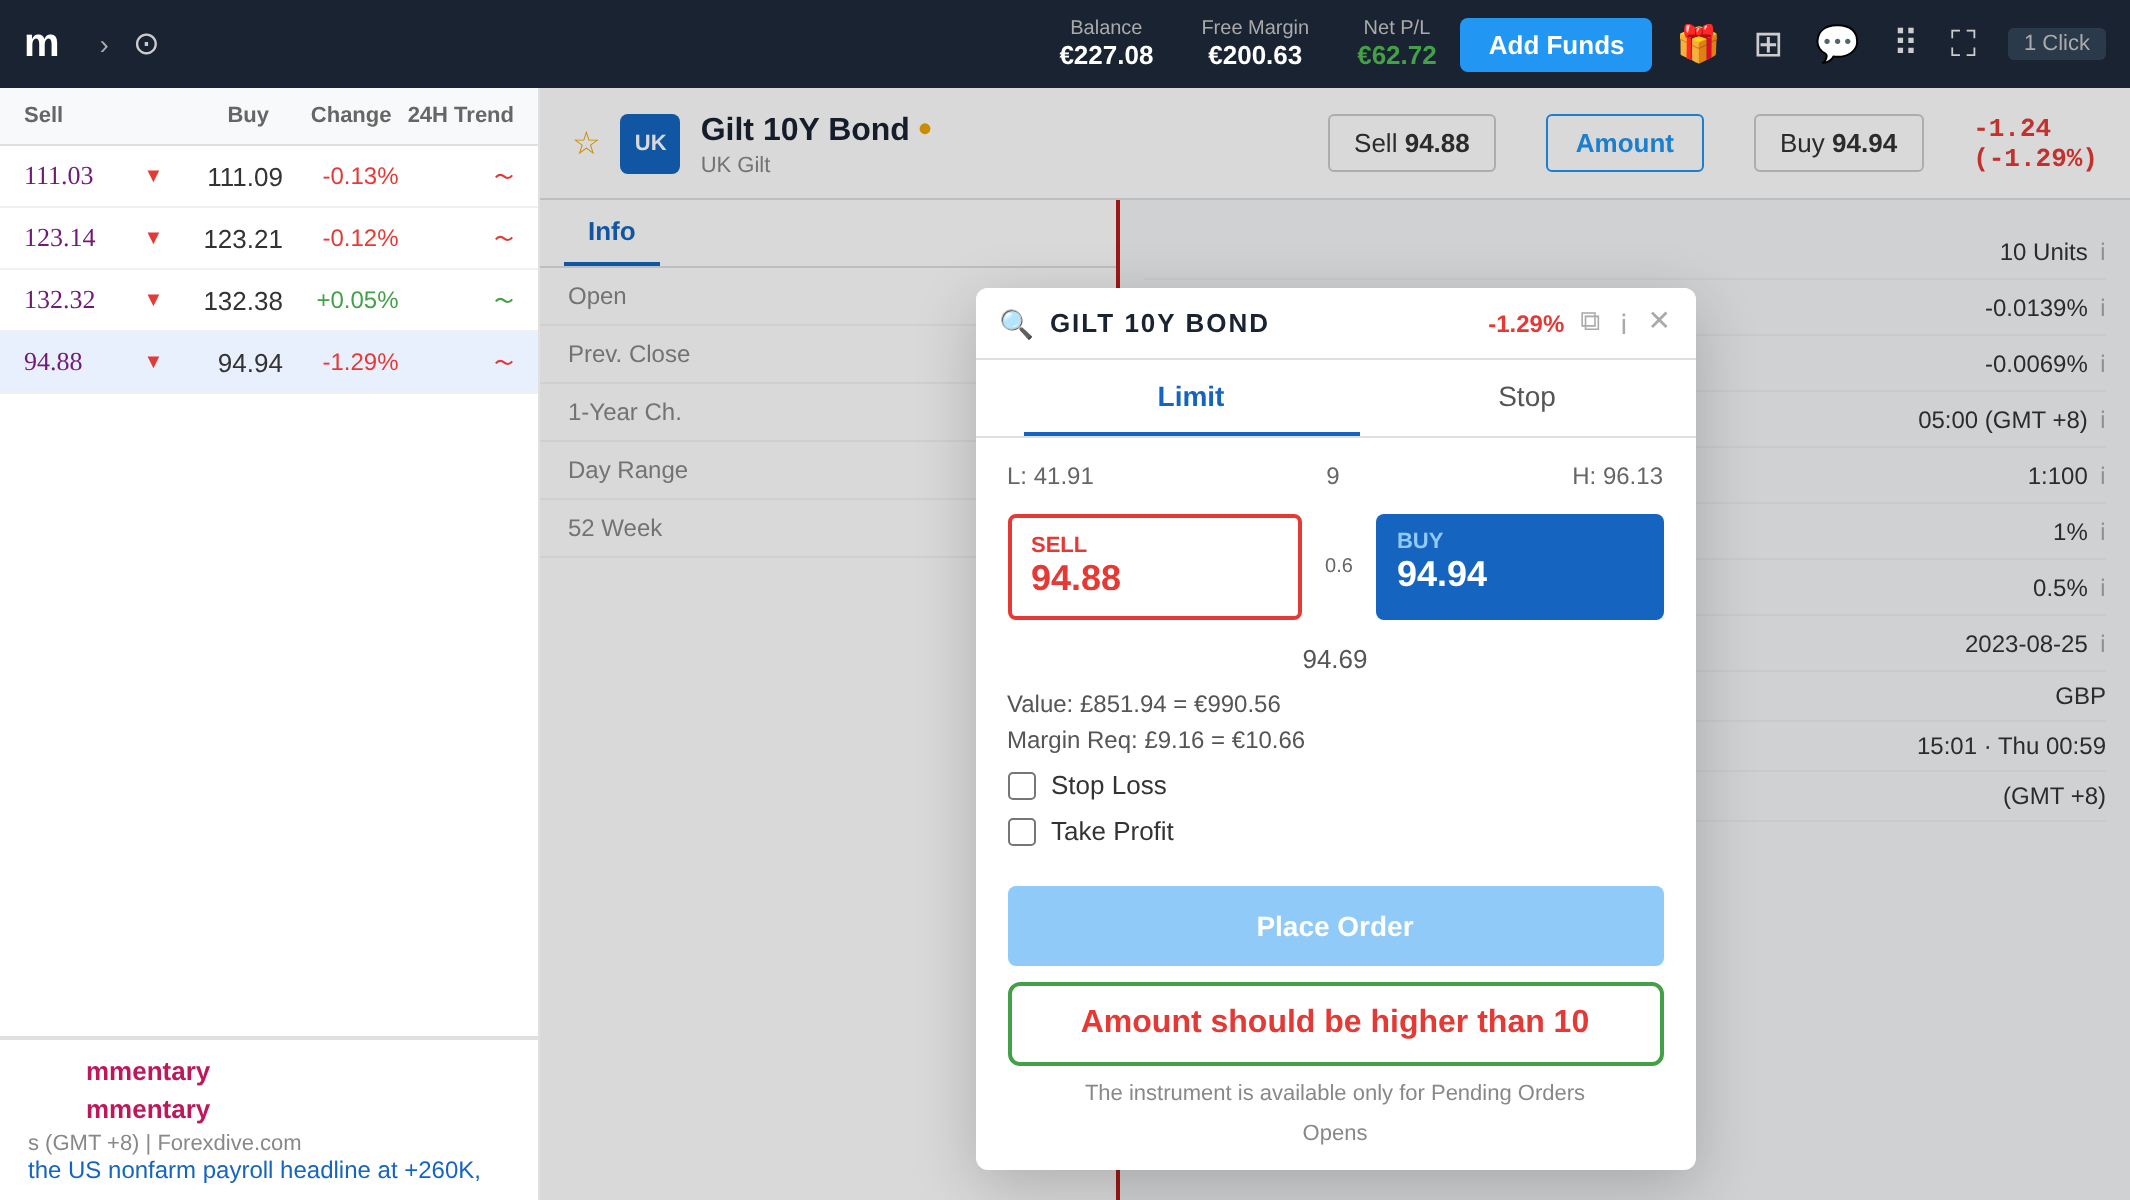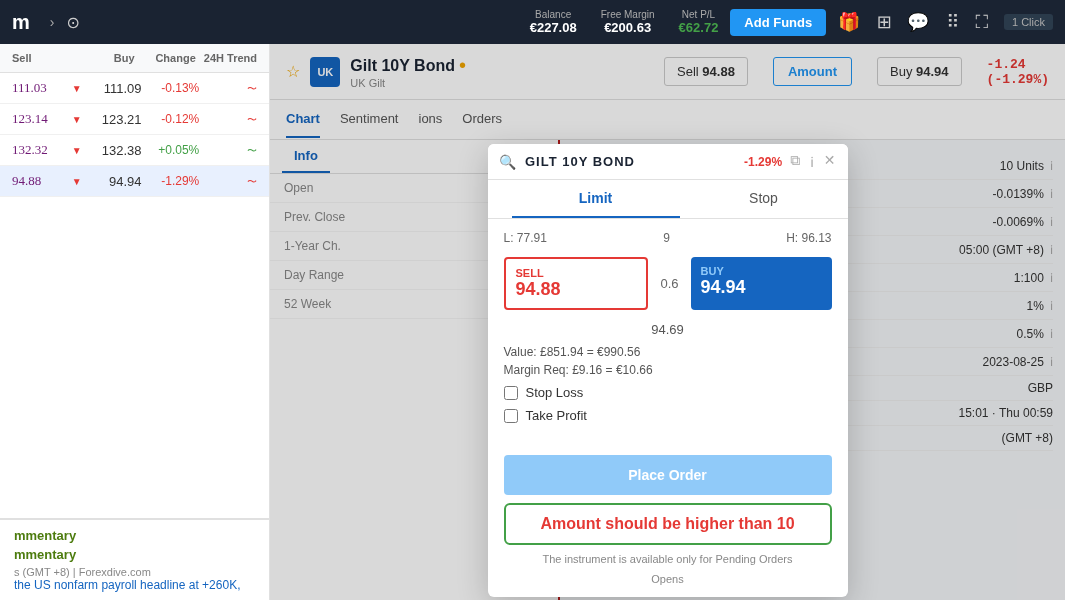--- a/index.html
+++ b/index.html
@@ -344,21 +344,21 @@
       border-radius: 4px;
       padding: 8px 10px;
       cursor: pointer;
     }
     .sell-label { color: #e53935; font-size: 11px; font-weight: bold; }
     .sell-price { color: #e53935; font-size: 18px; font-weight: bold; }
     .spread-box {
       display: flex;
       align-items: center;
       justify-content: center;
-      font-size: 13px;
+      font-size: 10px;
       color: #666;
       padding: 0 4px;
     }
     .buy-box {
       flex: 1;
       background: #1565C0;
       border-radius: 4px;
       padding: 8px 10px;
       cursor: pointer;
     }
@@ -395,21 +395,21 @@
     .place-order-btn {
       width: 100%;
       background: #90caf9;
       color: #fff;
       border: none;
       border-radius: 4px;
       padding: 12px;
       font-size: 14px;
       font-weight: bold;
       cursor: pointer;
-      margin-top: 24px;
+      margin-top: 12px;
     }
 
     
     .error-banner {
       border: 2px solid #43a047;
       border-radius: 6px;
       background: #fff;
       padding: 10px 16px;
       text-align: center;
       font-size: 16px;
@@ -425,21 +425,21 @@
       color: #888;
       margin-top: 8px;
     }
 
     
     .commentary-section {
       background: #fff;
       border-top: 1px solid #e0e0e0;
       padding: 8px 14px;
     }
-    .commentary-title { font-size: 13px; font-weight: bold; color: #4d7c0f; margin-bottom: 4px; }
+    .commentary-title { font-size: 13px; font-weight: bold; color: #be185d; margin-bottom: 4px; margin-left: 29px; }
     .commentary-link { font-size: 12px; color: #1565C0; cursor: pointer; }
   </style>
 </head>
 <body>
 
 <div class="top-nav">
   <span class="top-nav-logo">m</span>
   <span class="top-nav-arrow">›</span>
   <span class="top-nav-icon">⊙</span>
 
@@ -539,26 +539,20 @@
         <button class="inst-buy-btn">
           <span>Buy</span> <strong>94.94</strong>
         </button>
         <div style="font-family:Liberation Mono, monospace;">
           <div class="inst-change-neg">-1.24</div>
           <div class="inst-change-neg">(-1.29%)</div>
         </div>
       </div>
     </div>
 
-    <div class="chart-nav">
-      <span class="chart-tab active">Chart</span>
-      <span class="chart-tab">Sentiment</span>
-      <span class="chart-tab">ions</span>
-      <span class="chart-tab">Orders</span>
-    </div>
 
     <div class="content-area">
 
       <div class="info-panel">
         <div class="info-tabs">
           <span class="info-tab active">Info</span>
         </div>
         <div class="info-row">
           <span class="info-label">Open</span>
           <span class="info-value"></span>
@@ -642,21 +636,21 @@
 
         <div class="modal-tabs">
           <div class="modal-tab active">Limit</div>
           <div class="modal-tab">Stop</div>
         </div>
 
         <div class="modal-body">
 
           
           <div class="ohlc-row">
-            <span>L: 77.91</span>
+            <span>L: 41.91</span>
             <span>9</span>
             <span>H: 96.13</span>
           </div>
 
           
           <div class="trade-row">
             <div class="sell-box">
               <div class="sell-label">SELL</div>
               <div class="sell-price">94.88</div>
             </div>

